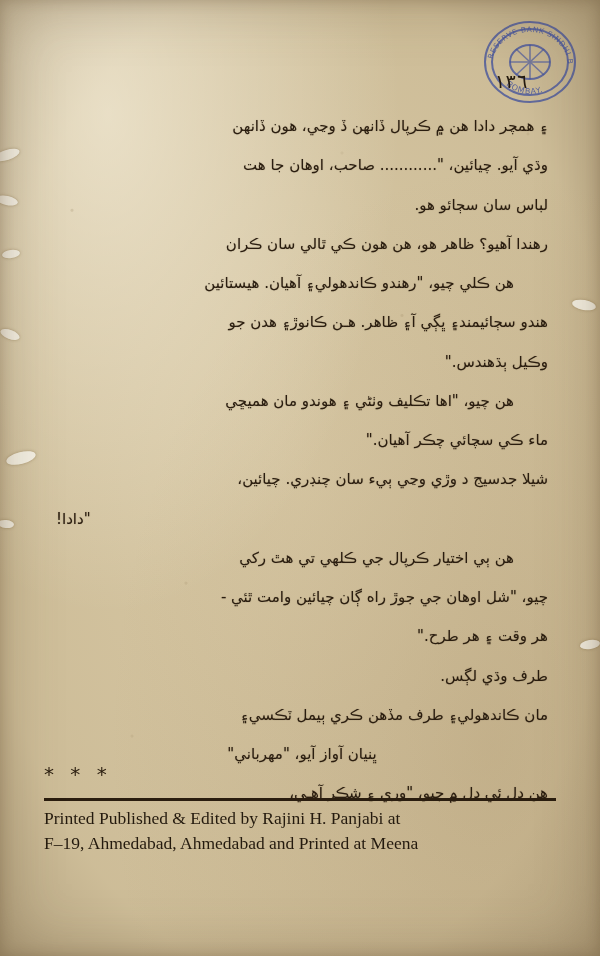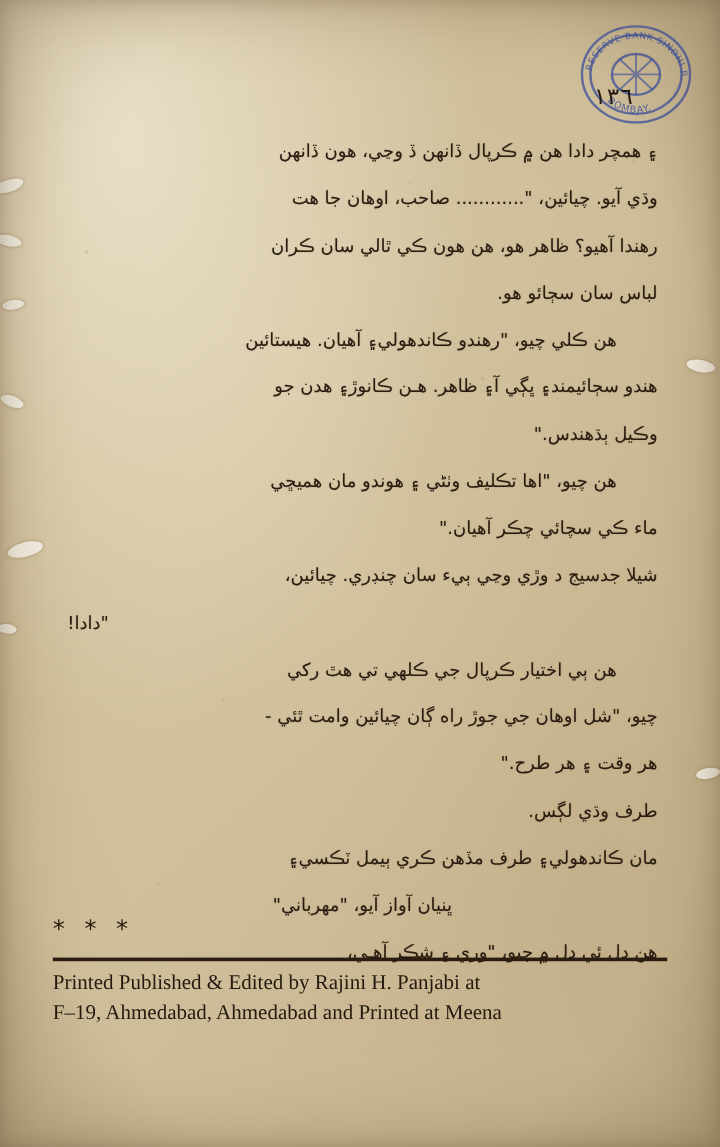--- a/index.html
+++ b/index.html
@@ -167,22 +167,22 @@
         <textPath href="#arcBot" startOffset="22%">BOMBAY.</textPath>
       </text>
     </svg>
   </div>
 
   <div class="page-number">١٣٦</div>
 
   <div class="body-text">
     <p class="para">۽ همچر دادا هن ۾ ڪرپال ڏانهن ڏ وڃي، هون ڏانهن</p>
     <p class="para">وڌي آيو. چيائين، "............ صاحب، اوهان جا هت</p>
+    <p class="para">لباس سان سڄائو هو.</p>
     <p class="para">رهندا آهيو؟ ظاهر هو، هن هون ڪي ٿالي سان ڪران</p>
-    <p class="para">لباس سان سڄائو هو.</p>
     <p class="para indent">هن ڪلي چيو، "رهندو ڪاندهولي۽ آهيان. هيستائين</p>
     <p class="para">هندو سڄائيمند۽ ڀڳي آ۽ ظاهر. هـن ڪانوڙ۽ هدن جو</p>
     <p class="para">وڪيل ٻڌهندس."</p>
     <p class="para indent">هن چيو، "اها تڪليف وٺڻي ۽ هوندو مان هميڇي</p>
     <p class="para">ماء ڪي سچائي چڪر آهيان."</p>
     <p class="para">شيلا جدسيج د وڙي وڃي ٻيء سان چنڊري. چيائين،</p>
     <p class="para left">"دادا!</p>
     <p class="para indent">هن ٻي اختيار ڪرپال جي ڪلهي تي هٿ رکي</p>
     <p class="para">چيو، "شل اوهان جي جوڙ راه ڳان چيائين وامت ٿئي -</p>
     <p class="para">هر وقت ۽ هر طرح."</p>

